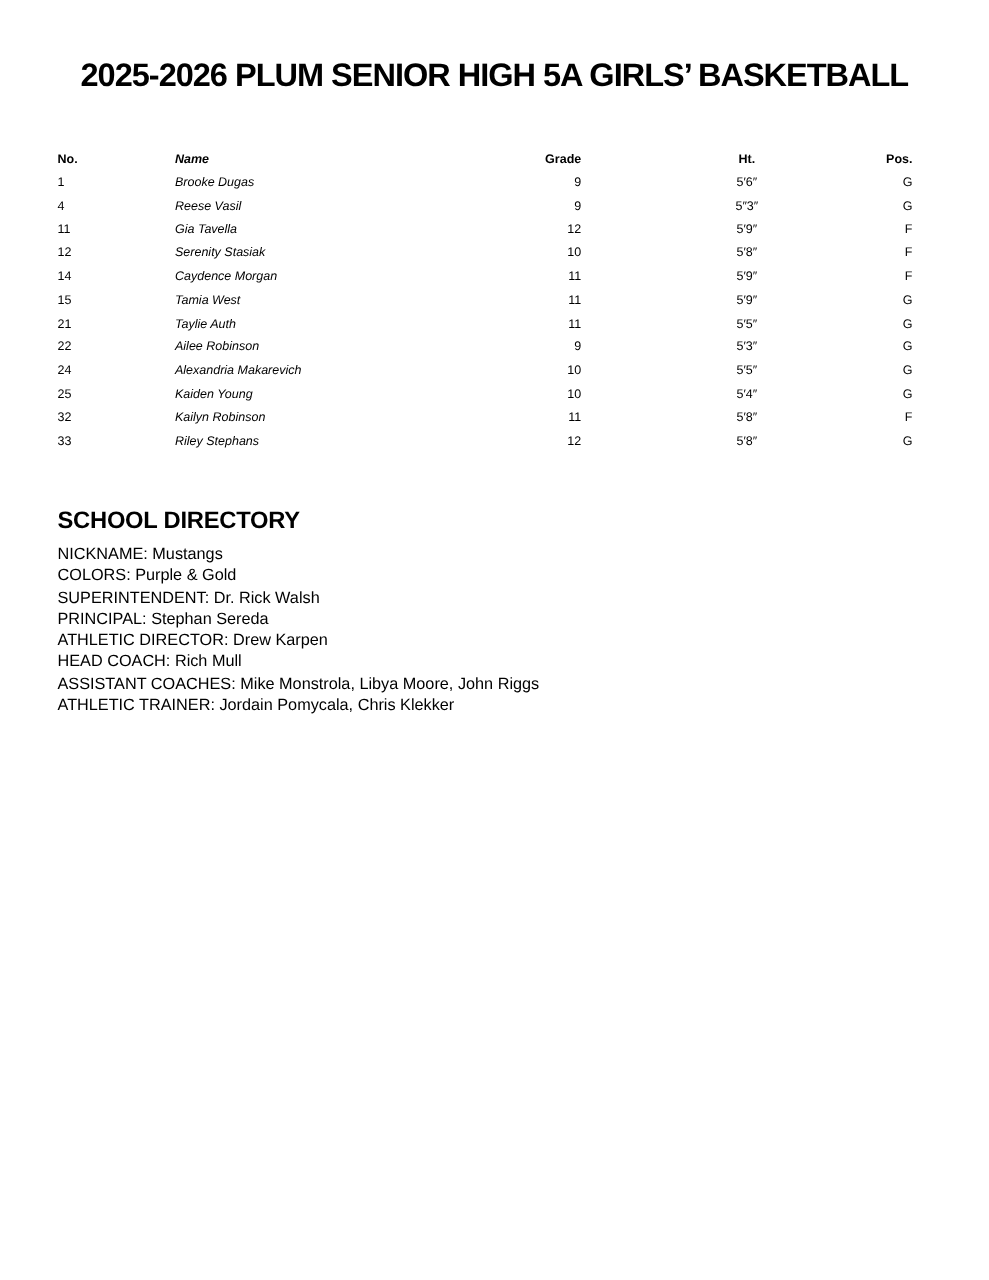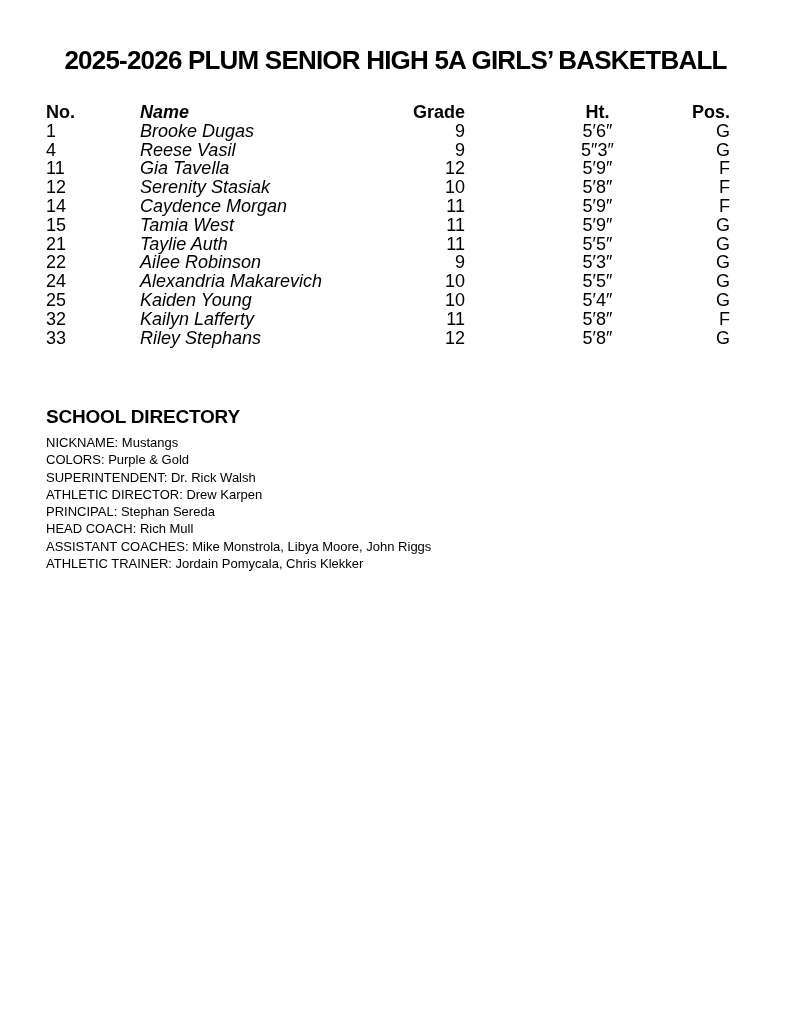--- a/index.html
+++ b/index.html
@@ -23,26 +23,26 @@
     right: 0;
     margin: 0;
     text-align: center;
     font-size: 26px;
     font-weight: 700;
     letter-spacing: -0.8px;
     white-space: nowrap;
   }
   table.roster {
     position: absolute;
-    top: 103px;
+    top: 119px;
     left: 46px;
     width: 684px;
     border-collapse: collapse;
     table-layout: fixed;
-    font-size: 18px;
+    font-size: 10px;
   }
   table.roster th,
   table.roster td {
     box-sizing: border-box;
     padding: 0;
     height: 18.8px;
     line-height: 18.8px;
     white-space: nowrap;
     font-weight: 400;
   }
@@ -174,21 +174,21 @@
         <tr>
           <td class="c-no">25</td>
           <td class="c-name">Kaiden Young</td>
           <td class="c-grade">10</td>
           <td class="c-ht">5′4″</td>
           <td class="c-pos">G</td>
         </tr>
 
         <tr>
           <td class="c-no">32</td>
-          <td class="c-name">Kailyn Lafferty</td>
+          <td class="c-name">Kailyn Robinson</td>
           <td class="c-grade">11</td>
           <td class="c-ht">5′8″</td>
           <td class="c-pos">F</td>
         </tr>
 
 
         <tr>
           <td class="c-no">33</td>
           <td class="c-name">Riley Stephans</td>
           <td class="c-grade">12</td>
@@ -201,23 +201,23 @@
   <section class="directory">
     <h2>SCHOOL DIRECTORY</h2>
     <div>
 
         <p class="dir-line"><strong>NICKNAME:</strong> <span>Mustangs</span></p>
 
         <p class="dir-line"><strong>COLORS:</strong> <span>Purple &amp; Gold</span></p>
 
         <p class="dir-line"><strong>SUPERINTENDENT:</strong> <span>Dr. Rick Walsh</span></p>
 
+        <p class="dir-line"><strong>PRINCIPAL:</strong> <span>Stephan Sereda</span></p>
+
         <p class="dir-line"><strong>ATHLETIC DIRECTOR:</strong> <span>Drew Karpen</span></p>
-
-        <p class="dir-line"><strong>PRINCIPAL:</strong> <span>Stephan Sereda</span></p>
 
         <p class="dir-line"><strong>HEAD COACH:</strong> <span>Rich Mull</span></p>
 
         <p class="dir-line"><strong>ASSISTANT COACHES:</strong> <span>Mike Monstrola, Libya Moore, John Riggs</span></p>
 
         <p class="dir-line"><strong>ATHLETIC TRAINER:</strong> <span>Jordain Pomycala, Chris Klekker</span></p>
 
       </div>
   </section>
 

